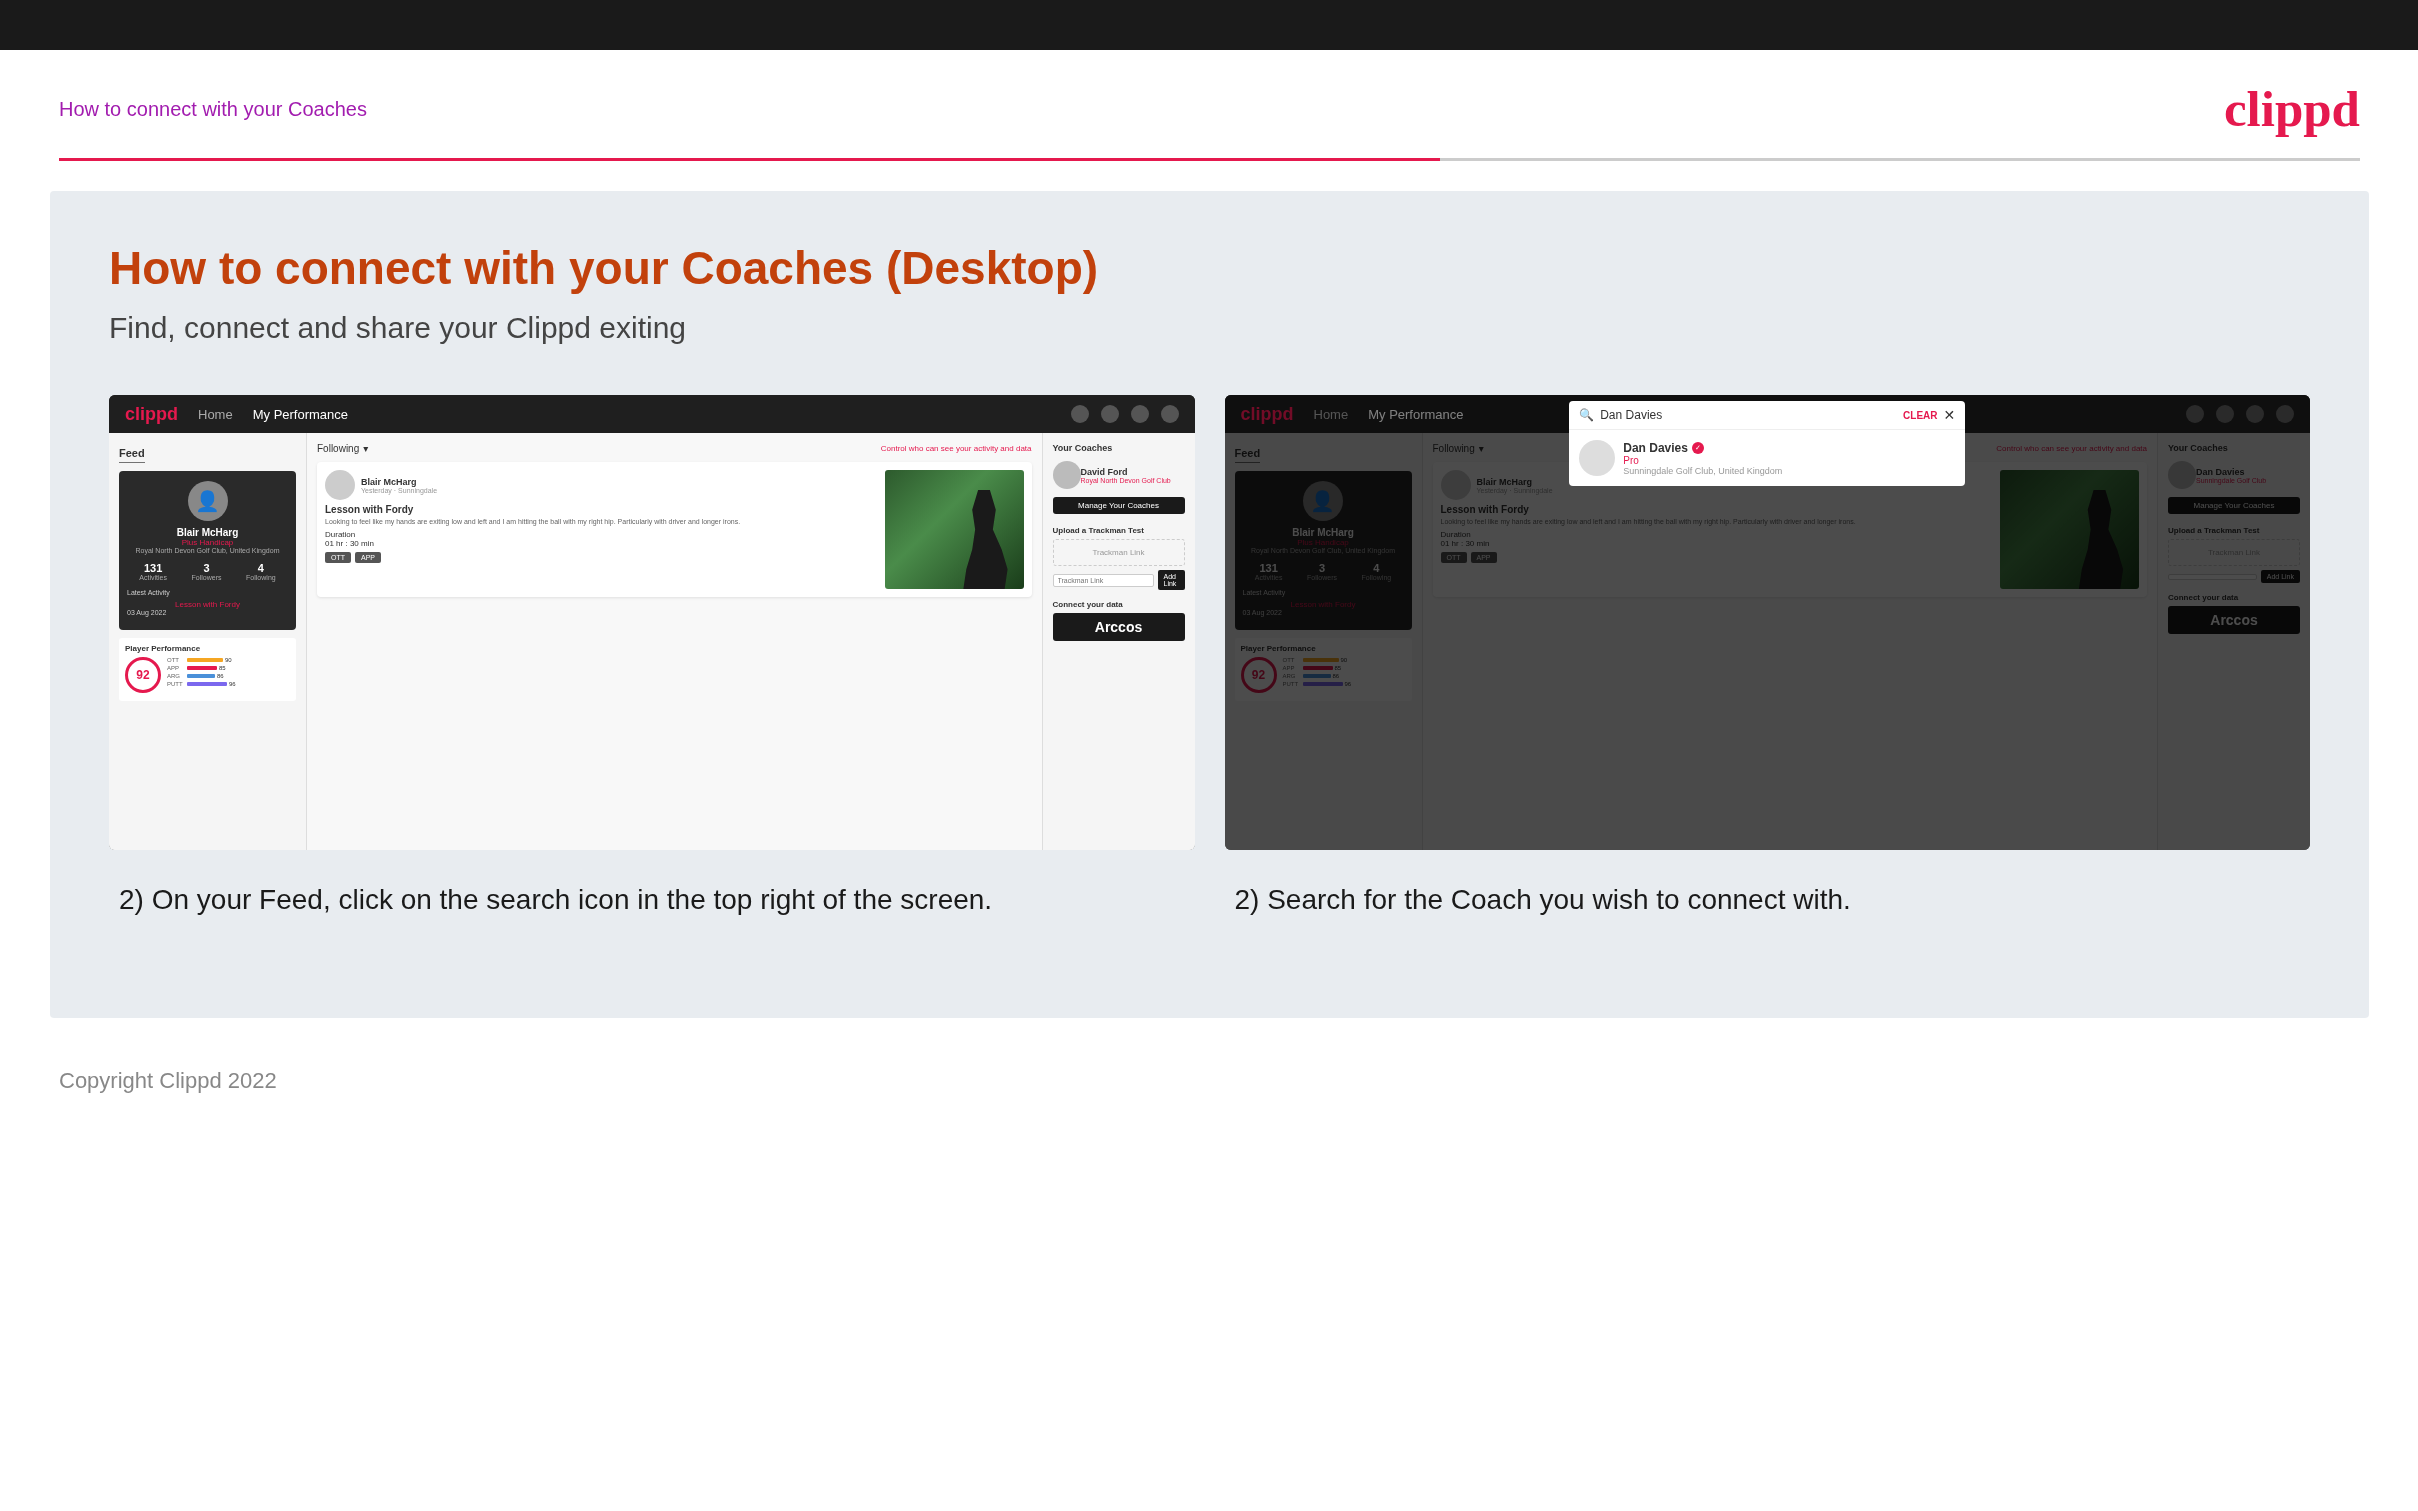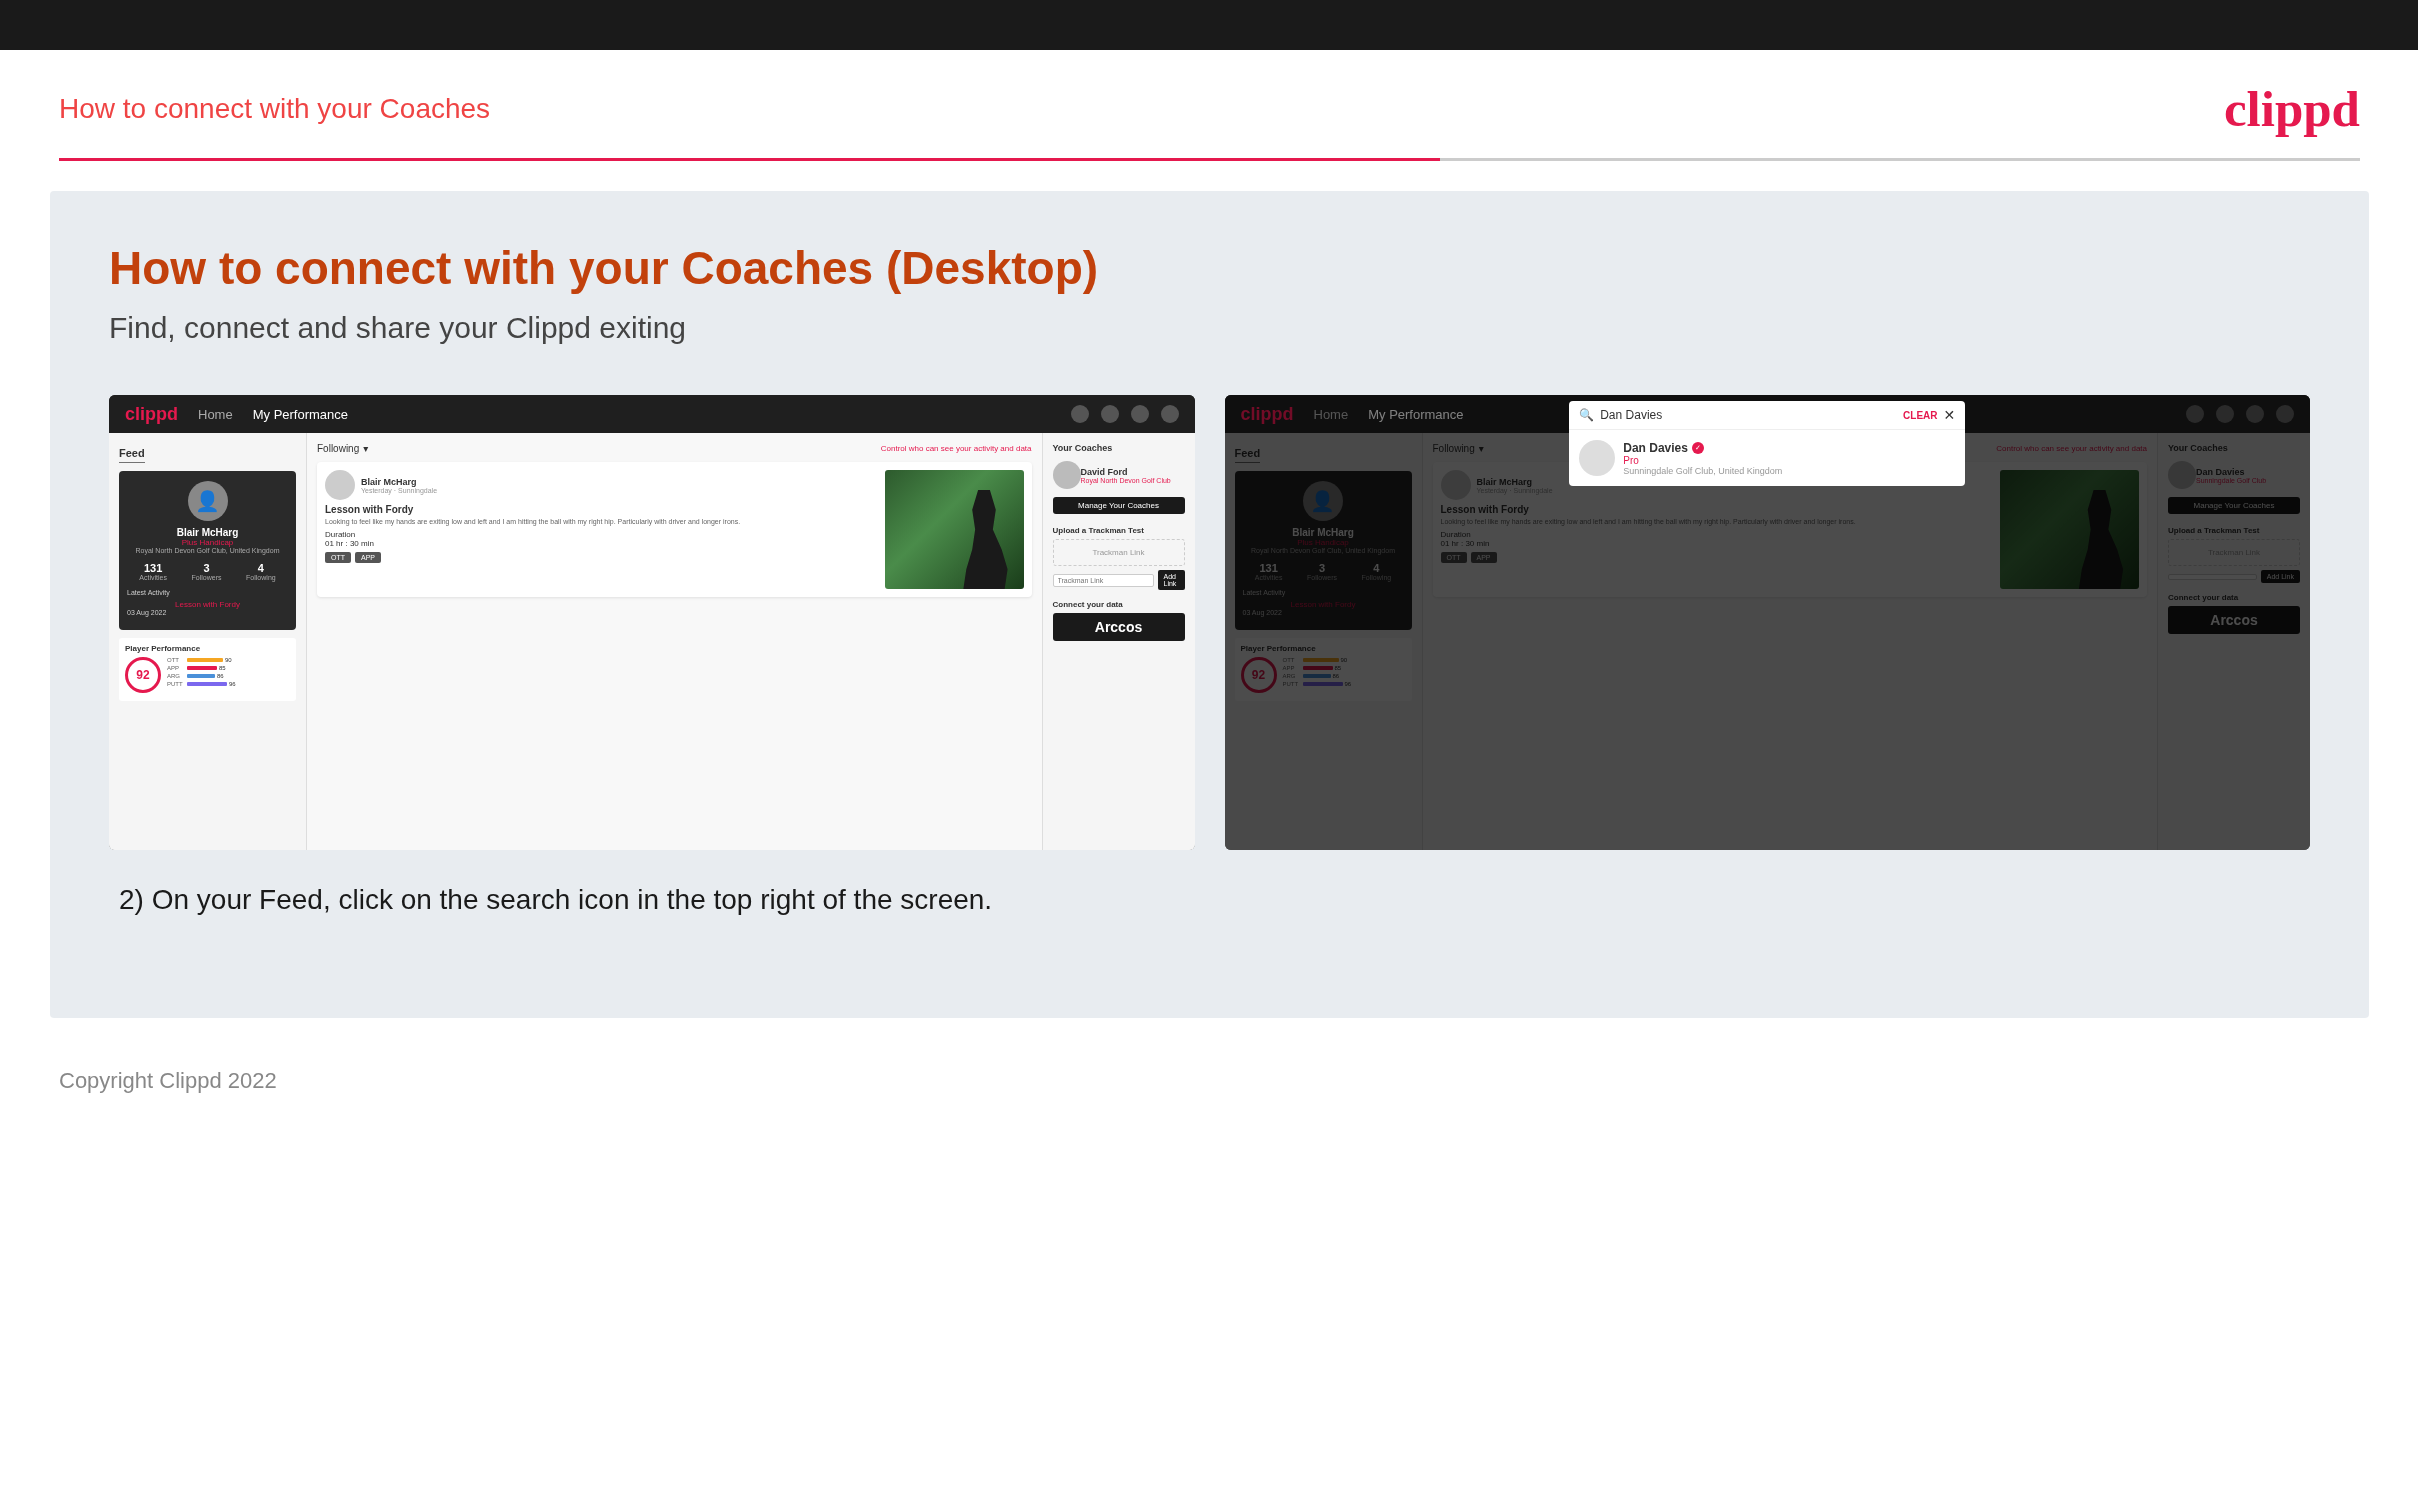--- a/index.html
+++ b/index.html
@@ -19,22 +19,22 @@
 
     
     .header {
       display: flex;
       align-items: center;
       justify-content: space-between;
       padding: 30px 59px 20px 59px;
       background: #fff;
     }
     .header-title {
-      font-size: 28px;
-      color: #ef4444;
+      font-size: 20px;
+      color: #a21caf;
       font-weight: 400;
     }
     .logo {
       font-size: 51px;
       font-weight: 700;
       color: #e5194e;
       font-family: Georgia, serif;
     }
 
     
@@ -834,20 +834,24 @@
               <div style="display:flex;align-items:center;gap:4px;">
                 <span class="result-name">Dan Davies</span>
                 <span class="verified-badge">✓</span>
               </div>
               <div class="result-role">Pro</div>
               <div class="result-club">Sunningdale Golf Club, United Kingdom</div>
             </div>
           </div>
         </div>
       </div>
+      <div class="step-desc">
+        <span>2) Search for the Coach you wish to
+connect with.</span>
+      </div>
     </div>
 
   </div>
 </div>
 
 <div class="footer">
   <span>Copyright Clippd 2022</span>
 </div>
 
 

